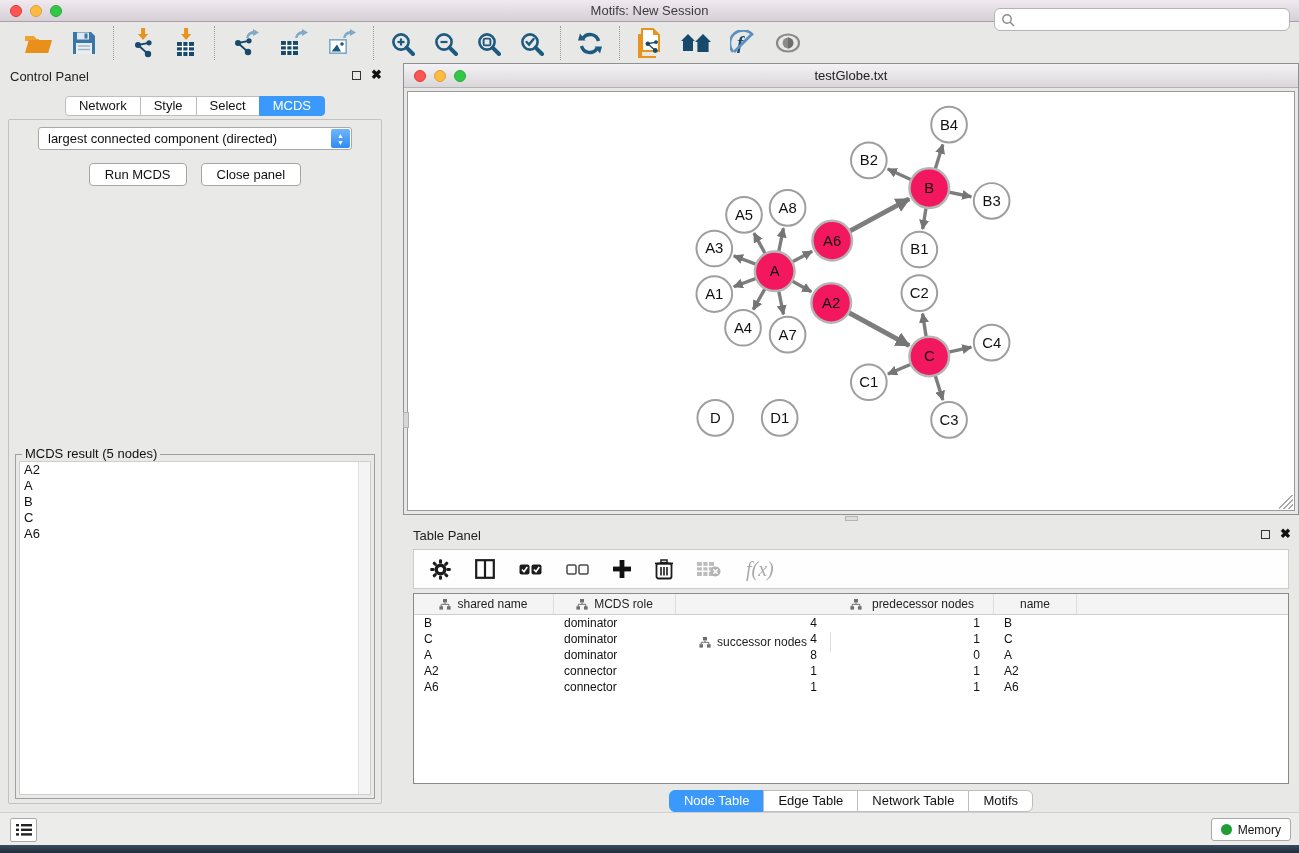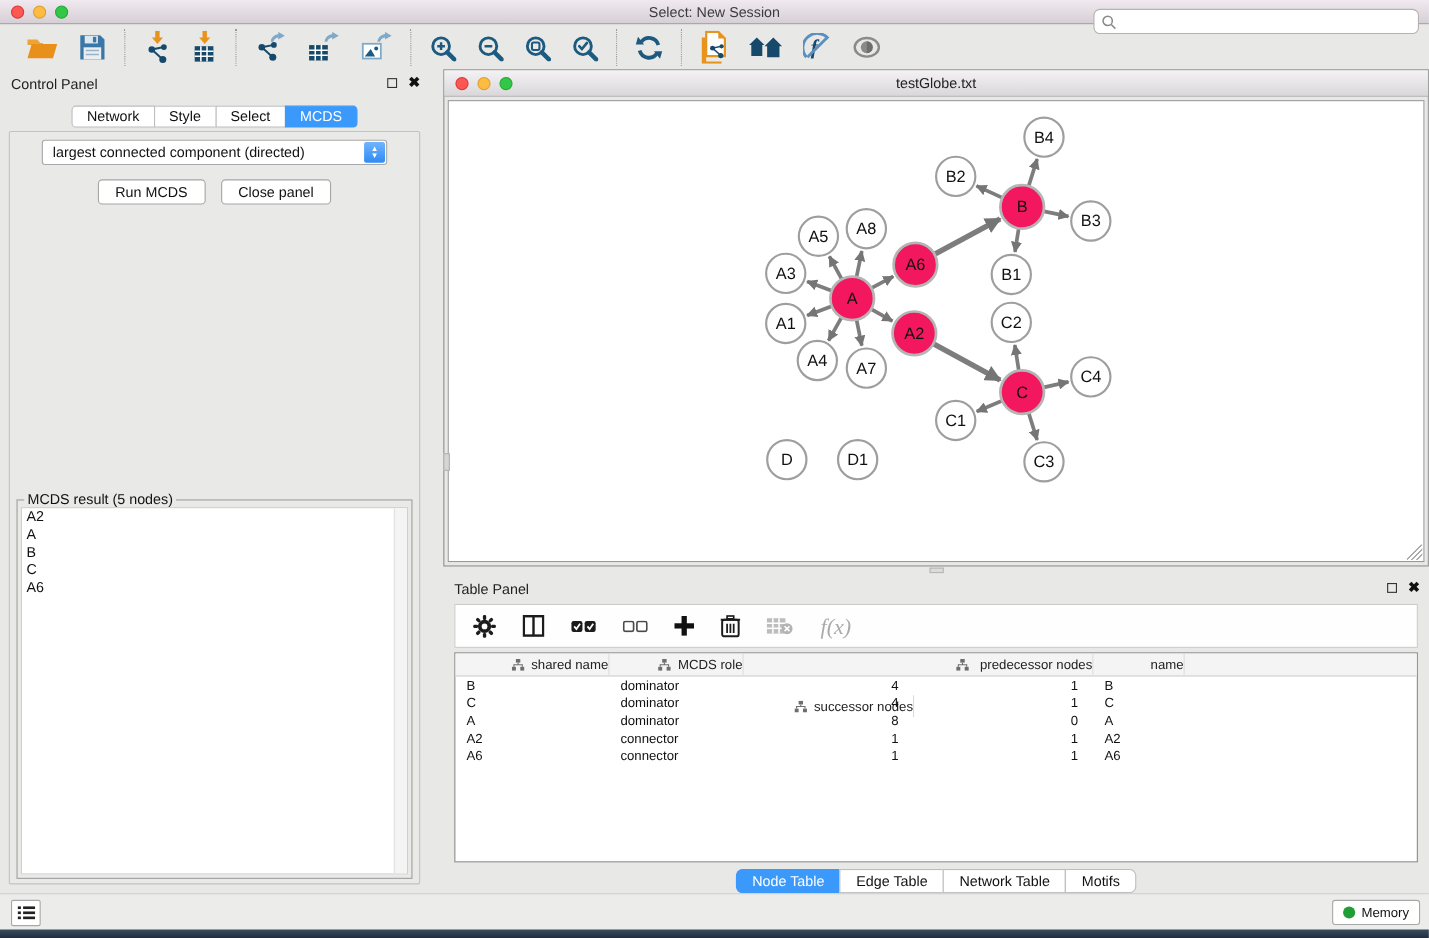--- a/index.html
+++ b/index.html
@@ -140,21 +140,21 @@
     position:absolute; left:10px; right:10px; top:27px; height:40px;
     background:#fefefe; border:1px solid #cccccc;
     display:flex; align-items:center; gap:24px; padding-left:16px;
   }
   .tp-table {
     position:absolute; left:10px; right:10px; top:71px; bottom:28px;
     background:#fff; border:1px solid #8a8a8a; overflow:hidden;
   }
   .thead { display:flex; height:21px; background:#f4f4f4; border-bottom:1px solid #cfcfcf; }
   .th {
-    display:flex; align-items:center; justify-content:flex-end; gap:6px;
+    display:flex; align-items:center; justify-content:center; gap:6px;
     font-size:12px; color:#222; border-right:1px solid #ddd; height:100%;
   }
   .trow { display:flex; height:16px; }
   .td { font-size:12px; color:#111; line-height:16px; white-space:nowrap; }
 
   .bottom-tabs { position:absolute; left:403px; top:790px; width:896px; display:flex; justify-content:center; }
   .bottom-tabs .seg-tab { padding:2px 14px; border-radius:0; }
   .bottom-tabs .seg-tab:first-child { border-radius:6px 0 0 6px; }
   .bottom-tabs .seg-tab:last-child { border-radius:0 6px 6px 0; }
 
@@ -182,21 +182,21 @@
 </style>
 </head>
 <body>
 
 <div class="titlebar">
   <div class="lights">
     <div class="light red"></div>
     <div class="light yellow"></div>
     <div class="light green"></div>
   </div>
-  <div class="title">Select: New Session</div>
+  <div class="title">Motifs: New Session</div>
 </div>
 
 <div class="toolbar" id="main-toolbar">
     <div class="tgroup">
       <button class="tbtn">
         <svg width="29" height="26" viewBox="0 0 29 26">
           <path d="M1 6 h9 l2.5 3 H15 v2 H1 Z" fill="#f0a335"></path>
           <path d="M1 23 L4.8 10 H28 L24.2 23 Z" fill="#e8901a"></path>
         </svg>
       </button>

